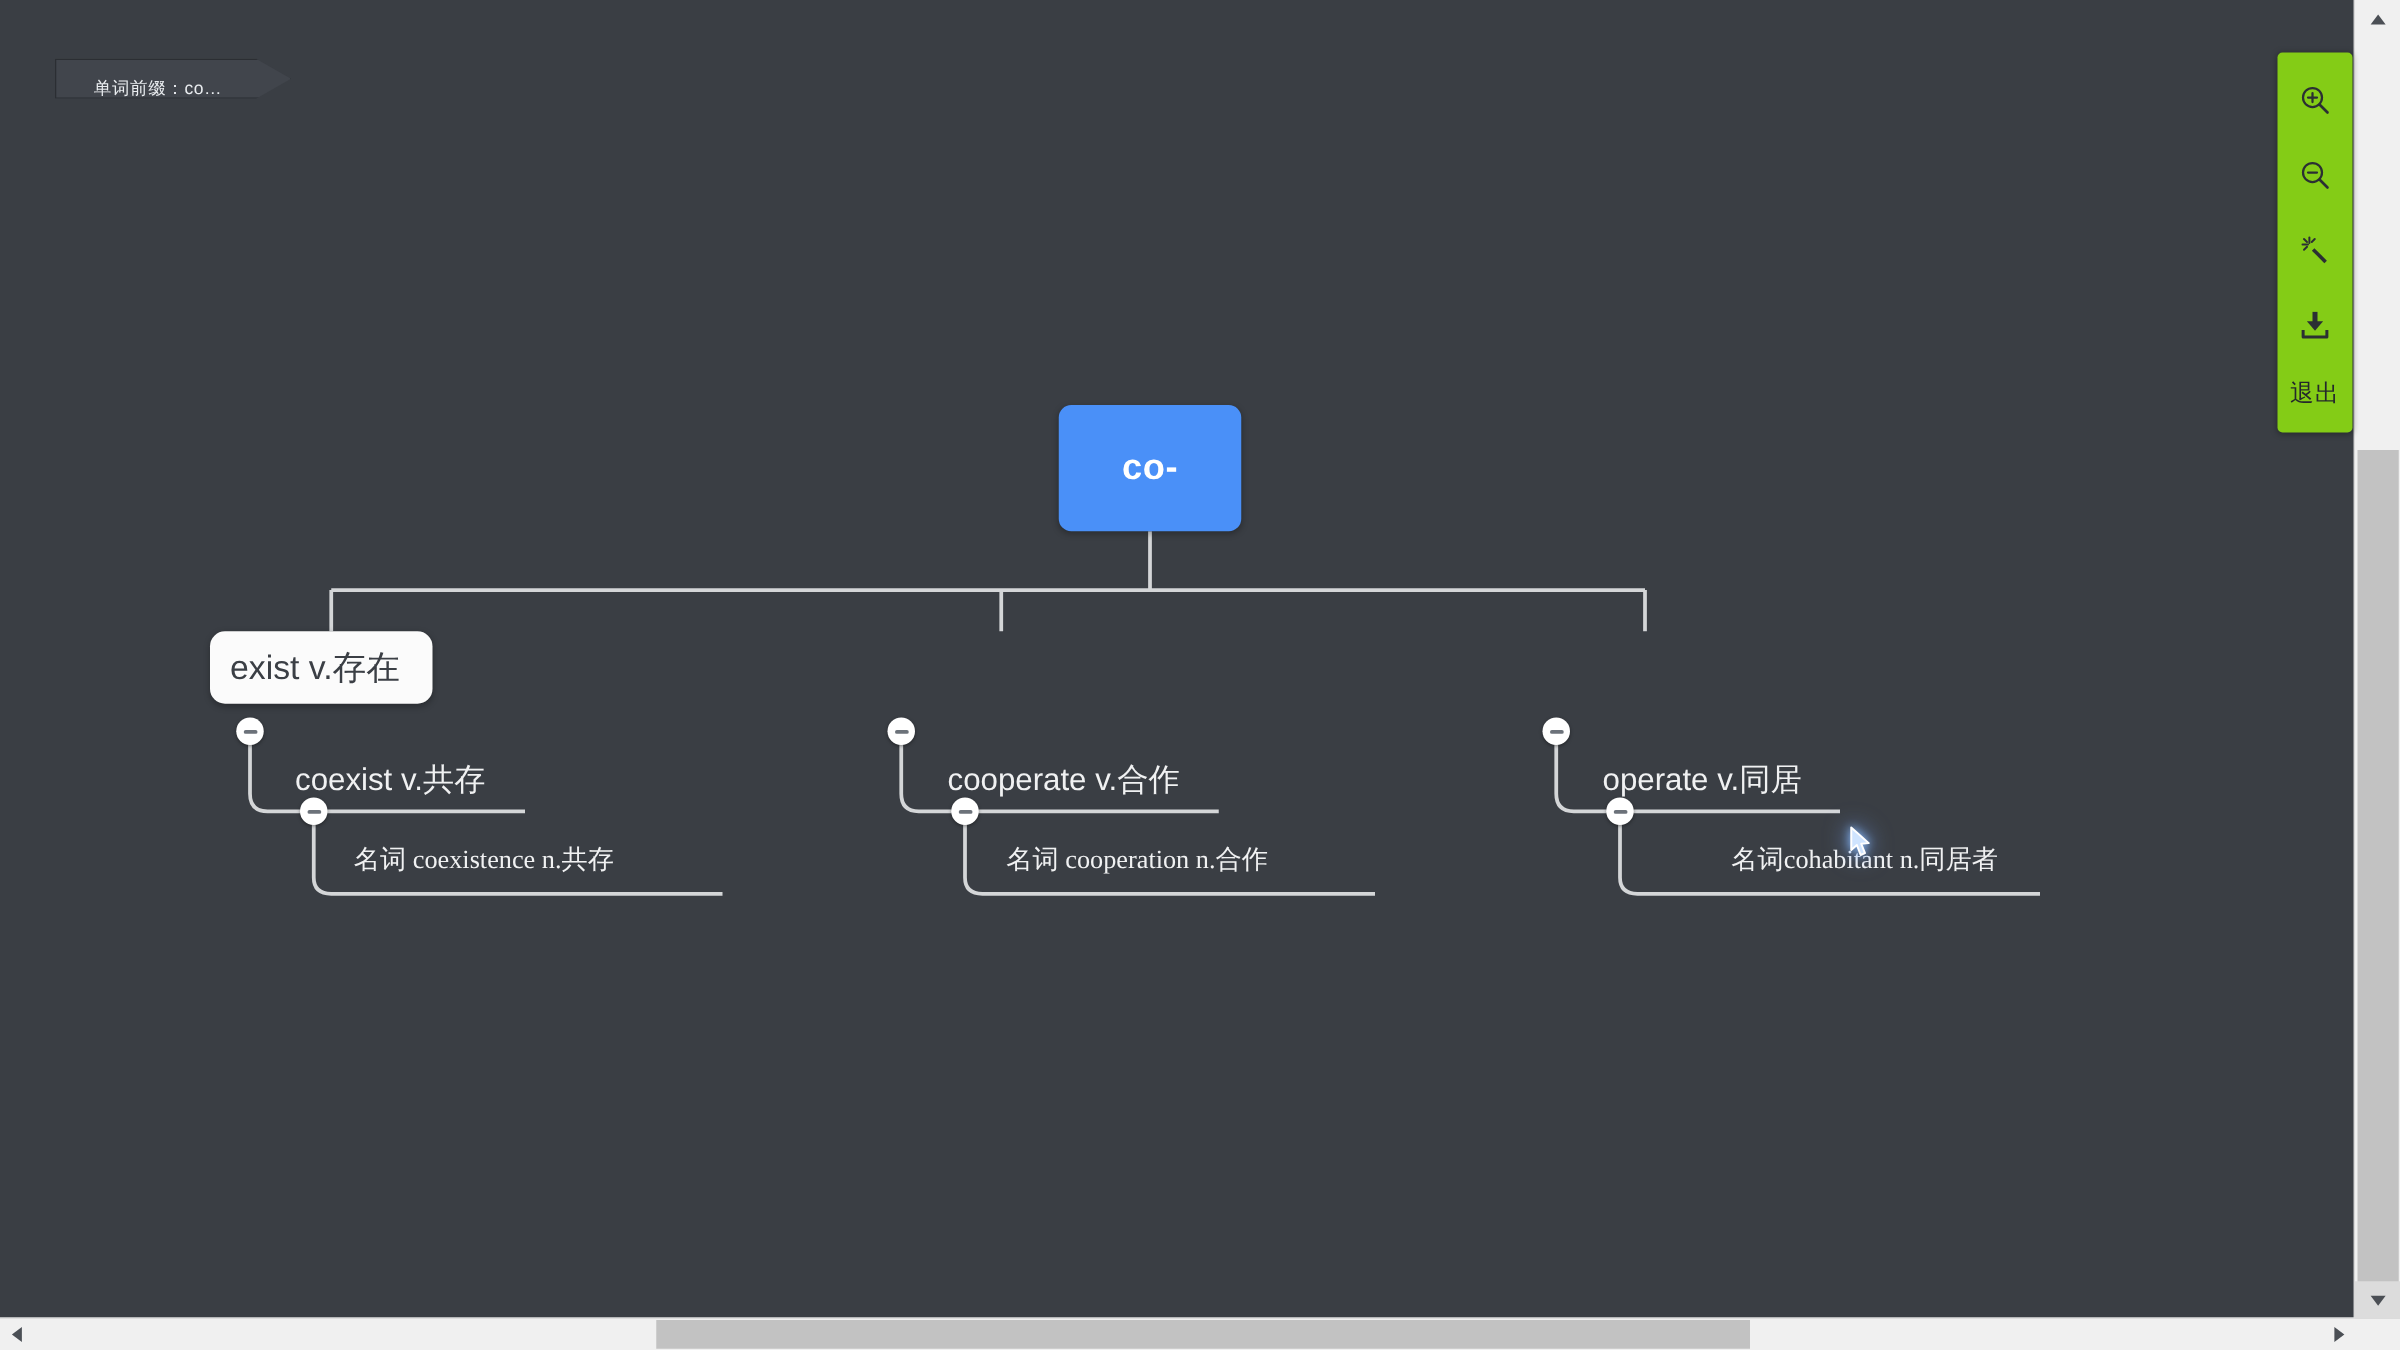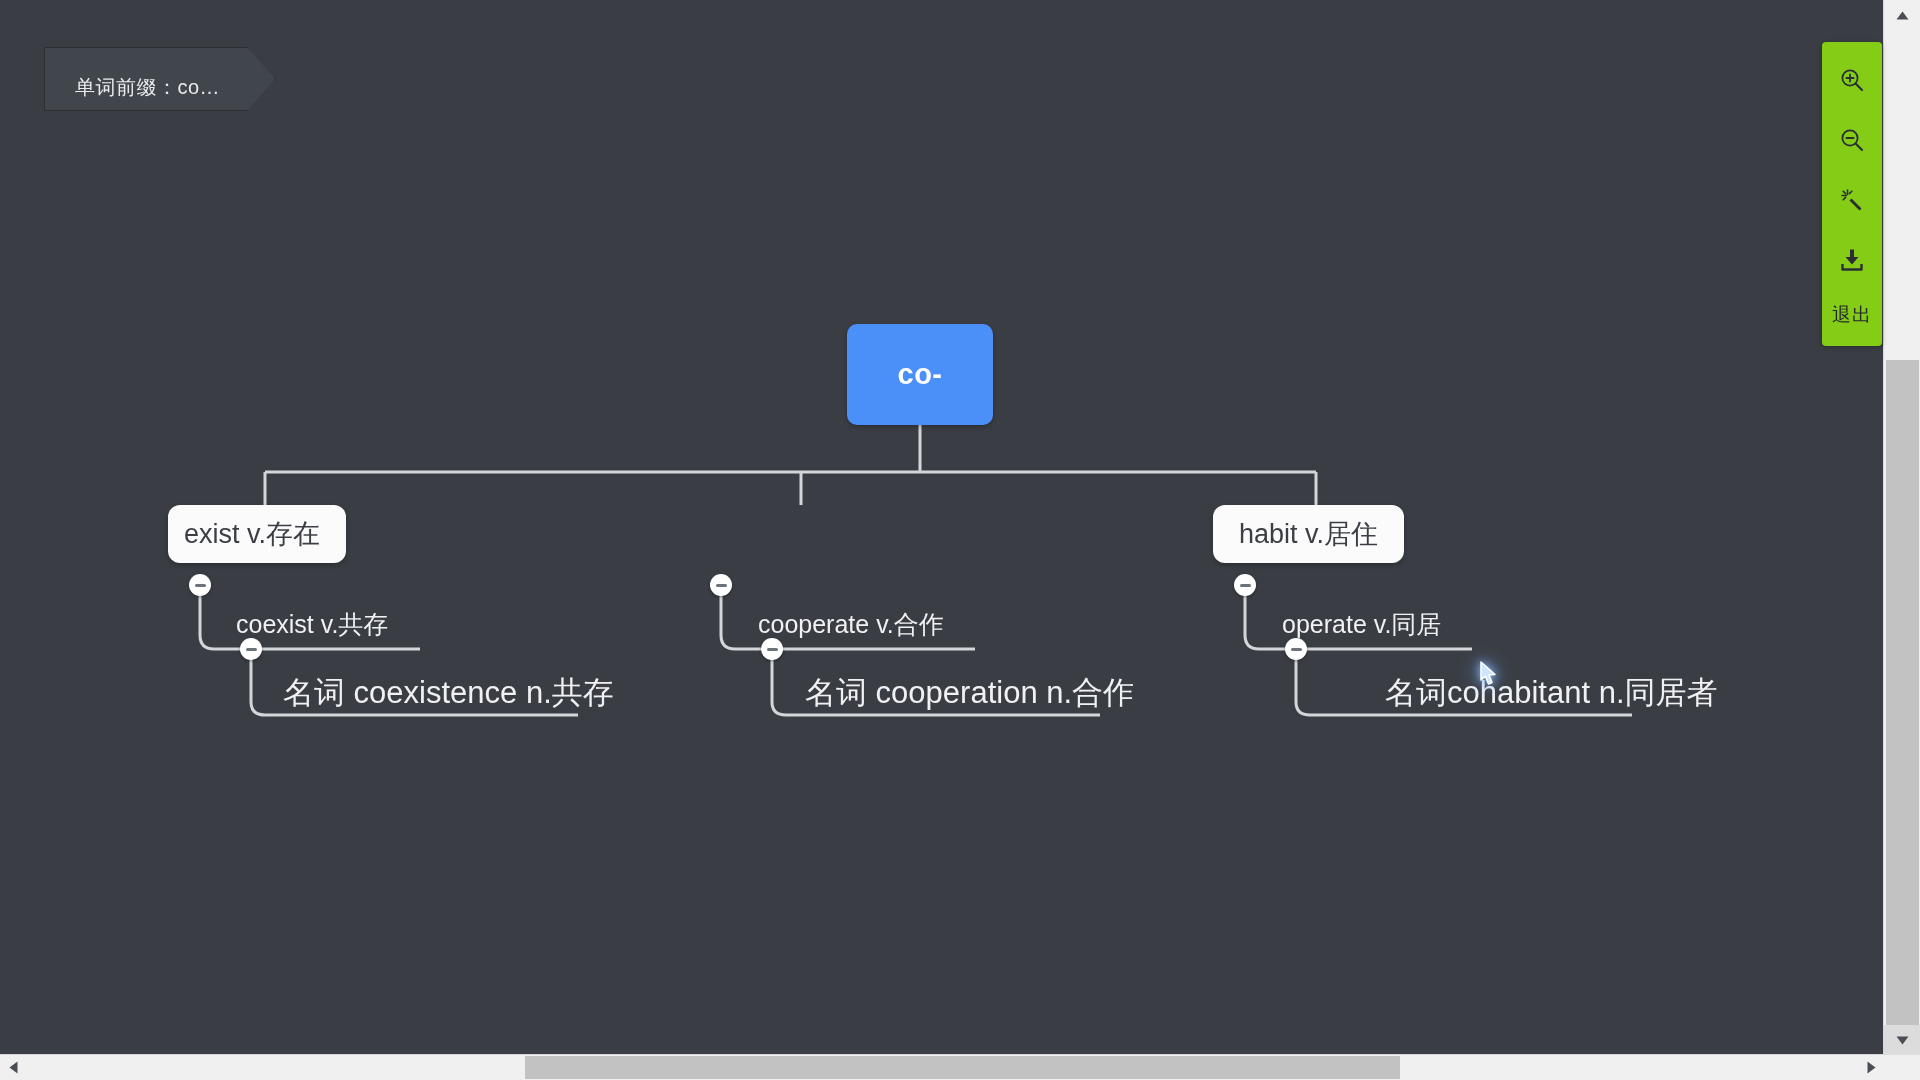--- a/index.html
+++ b/index.html
@@ -31,27 +31,27 @@
     height: 1055px;
     background: #3a3e44;
     overflow: hidden;
   }
 
   
   #breadcrumb-tag {
     position: absolute;
     left: 44px;
     top: 47px;
-    height: 64px;
+    height: 32px;
     box-sizing: border-box;
     display: flex;
     align-items: center;
     padding: 16px 26px 0 30px;
     color: #e9ecef;
-    font-size: 20px;
+    font-size: 14px;
     letter-spacing: 0.5px;
     background: #41454c;
     border: 1px solid #2b2e33;
     
     clip-path: polygon(0 0, calc(100% - 28px) 0, 100% 50%, calc(100% - 28px) 100%, 0 100%);
     padding-right: 54px;
     white-space: nowrap;
     user-select: none;
   }
 
@@ -152,21 +152,21 @@
   .node-text {
     position: absolute;
     color: #f0f1f2;
     font-size: 25px;
     white-space: nowrap;
     cursor: pointer;
     user-select: none;
     line-height: 1;
     text-align: center;
   }
-  .node-text.lvl3 { font-size: 31px; }
+  .node-text.lvl3 { font-size: 21px; font-family: Liberation Serif, serif; }
 
   
   .toggle {
     position: absolute;
     width: 22px;
     height: 22px;
     border-radius: 50%;
     background: #ffffff;
     box-shadow: 0 1px 3px rgba(0,0,0,0.4);
     display: flex;
@@ -318,21 +318,20 @@
 
       <div class="node-text lvl3" style="left:283px; top:630px;">名词 coexistence n.共存</div>
 
       <div class="toggle" style="left:710px; top:527px;"></div>
 
       <div class="node-text" style="left:758px; top:565px;">cooperate v.合作</div>
       <div class="toggle" style="left:761px; top:591px;"></div>
 
       <div class="node-text lvl3" style="left:805px; top:630px;">名词 cooperation n.合作</div>
 
-      <div class="node-box" style="left:1213px; top:458px;">habit v.居住</div>
       <div class="toggle" style="left:1234px; top:527px;"></div>
 
       <div class="node-text" style="left:1282px; top:565px;">operate v.同居</div>
       <div class="toggle" style="left:1285px; top:591px;"></div>
 
       <div class="node-text lvl3" style="left:1385px; top:630px;">名词cohabitant n.同居者</div>
 
     </div>
 
     <div id="mouse-cursor">

